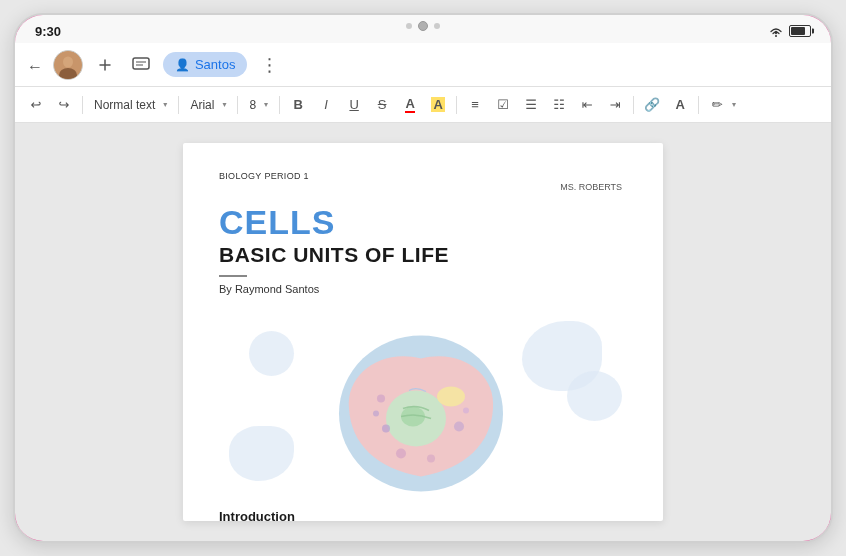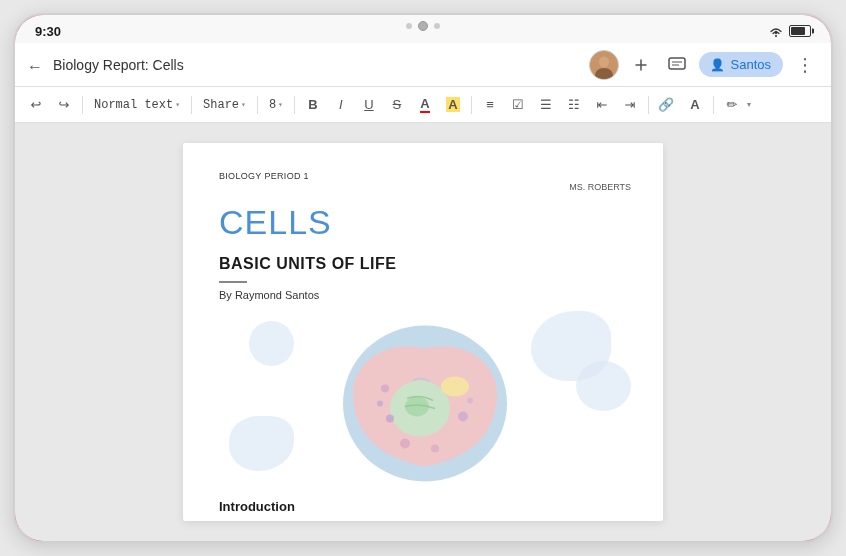--- a/index.html
+++ b/index.html
@@ -221,29 +221,28 @@
     .toolbar-divider {
       width: 1px;
       height: 18px;
       background: #ddd;
       margin: 0 3px;
     }
 
     .toolbar-select-box {
       display: flex;
       align-items: center;
-      gap: 2px;
+      gap: 8px;
       padding: 2px 6px;
       border: none;
       border-radius: 3px;
       font-size: 12px;
       color: #444;
       cursor: pointer;
       background: transparent;
-      font-family: Liberation Mono, monospace;
     }
 
     .dropdown-arrow {
       font-size: 8px;
       color: #888;
     }
 
     
     .doc-area {
       flex: 1;
@@ -253,21 +252,21 @@
       justify-content: center;
       padding: 20px 80px;
     }
 
     .doc-page {
       background: #fff;
       width: 100%;
       max-width: 480px;
       border-radius: 2px;
       box-shadow: 0 2px 8px rgba(0,0,0,0.1);
-      padding: 28px 32px 20px 36px;
+      padding: 28px 41px 20px 36px;
       position: relative;
       overflow: hidden;
     }
 
     .doc-meta {
       margin-bottom: 12px;
     }
 
     .doc-meta-subject {
       font-size: 9px;
@@ -282,45 +281,46 @@
 
     .doc-meta-teacher {
       font-size: 9px;
       color: #555;
       margin-top: 1px;
       text-align: right;
     }
 
     .doc-title-cells {
       font-size: 34px;
-      font-weight: 400;
+      font-weight: 700;
       color: #4a90d9;
       letter-spacing: 1px;
       line-height: 1.1;
-      margin-bottom: 14px;
+      margin-bottom: 2px;
     }
 
     .doc-subtitle {
-      font-size: 16px;
+      font-size: 21px;
       font-weight: 900;
       color: #1a1a1a;
       letter-spacing: 0.5px;
       margin-bottom: 8px;
     }
 
     .doc-divider {
       width: 28px;
       height: 2px;
       background: #888;
       margin-bottom: 6px;
     }
 
     .doc-author {
       font-size: 11px;
       color: #333;
+      margin-bottom: 16px;
     }
 
     
     .cell-illustration {
       position: relative;
       height: 190px;
       display: flex;
       align-items: center;
       justify-content: center;
       margin-bottom: 8px;
@@ -372,21 +372,20 @@
       <div class="battery-icon">
         <div class="battery-fill"></div>
       </div>
     </div>
   </div>
 
   <div class="app-header">
     <div class="back-btn">
       <span class="back-arrow">←</span>
     </div>
-    <span class="doc-title">Biology Report: Cells</span>
     <div class="header-actions">
       <div class="avatar-btn">
         <svg width="28" height="28" viewBox="0 0 28 28">
           <circle cx="14" cy="14" r="14" fill="#c8956a"></circle>
           <ellipse cx="14" cy="11" rx="5" ry="5.5" fill="#d4a57a"></ellipse>
           <ellipse cx="14" cy="24" rx="9" ry="7" fill="#8b5e3c"></ellipse>
         </svg>
       </div>
       <div class="icon-btn">
         <svg width="16" height="16" viewBox="0 0 16 16">
@@ -418,21 +417,21 @@
     <button class="toolbar-btn">
       <span>↪</span>
     </button>
     <div class="toolbar-divider"></div>
     <div class="toolbar-select-box">
       <span>Normal text</span>
       <span class="dropdown-arrow">▾</span>
     </div>
     <div class="toolbar-divider"></div>
     <div class="toolbar-select-box">
-      <span>Share</span>
+      <span>Arial</span>
       <span class="dropdown-arrow">▾</span>
     </div>
     <div class="toolbar-divider"></div>
     <div class="toolbar-select-box">
       <span>8</span>
       <span class="dropdown-arrow">▾</span>
     </div>
     <div class="toolbar-divider"></div>
     <button class="toolbar-btn" style="font-weight:900;">
       <span>B</span>

